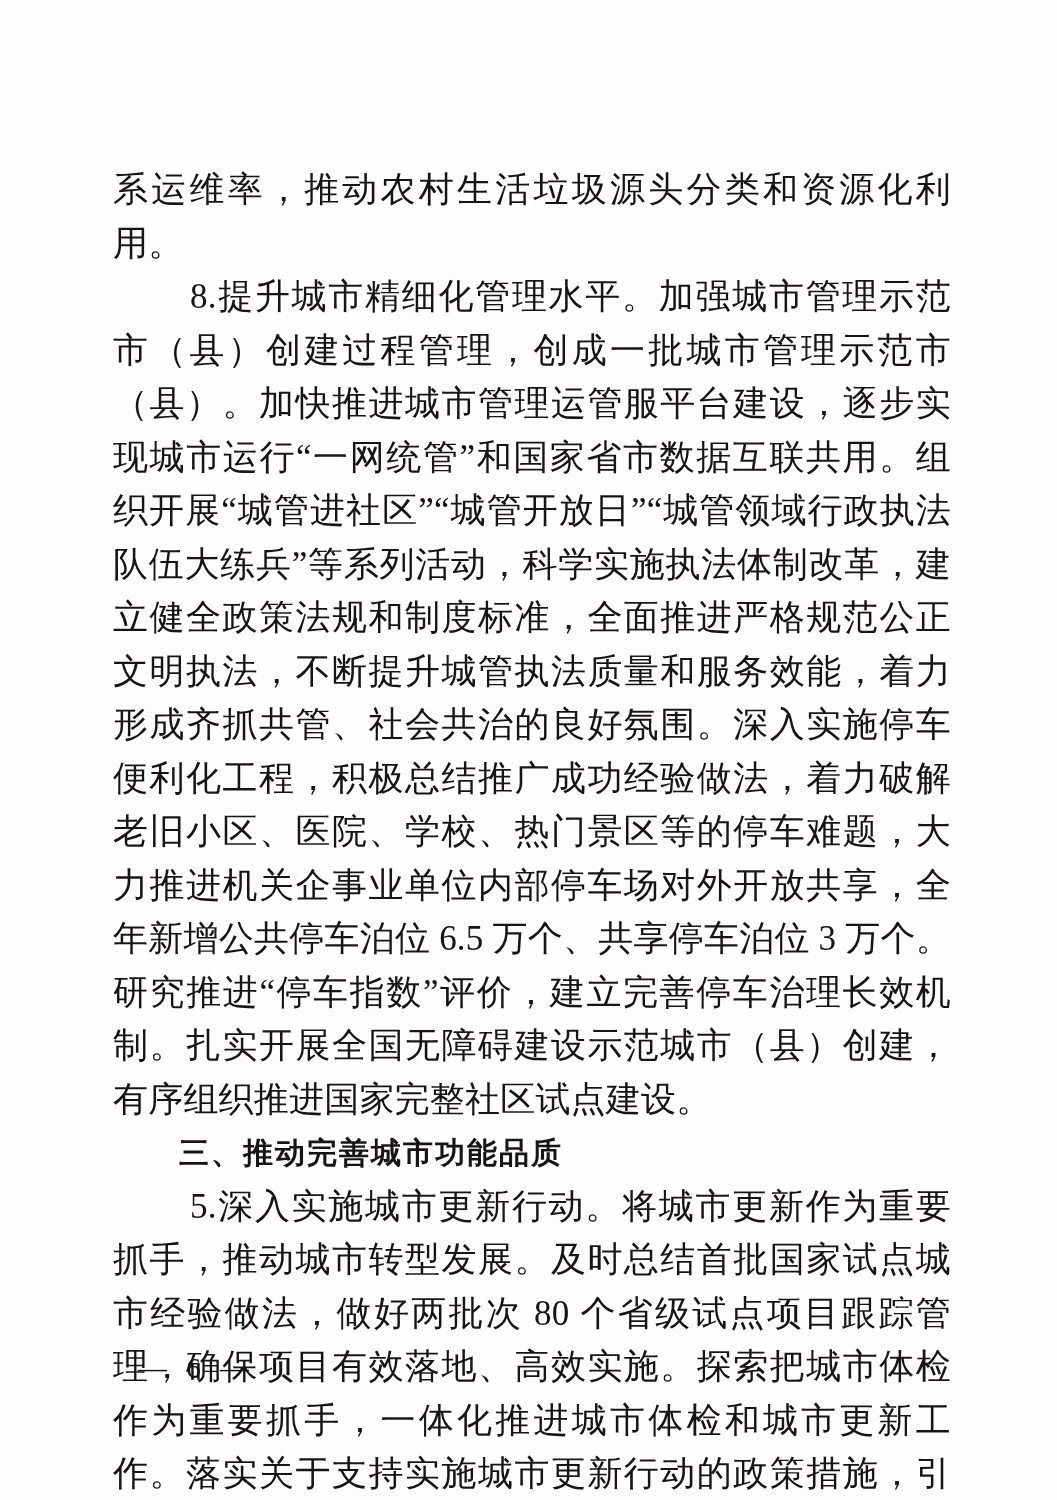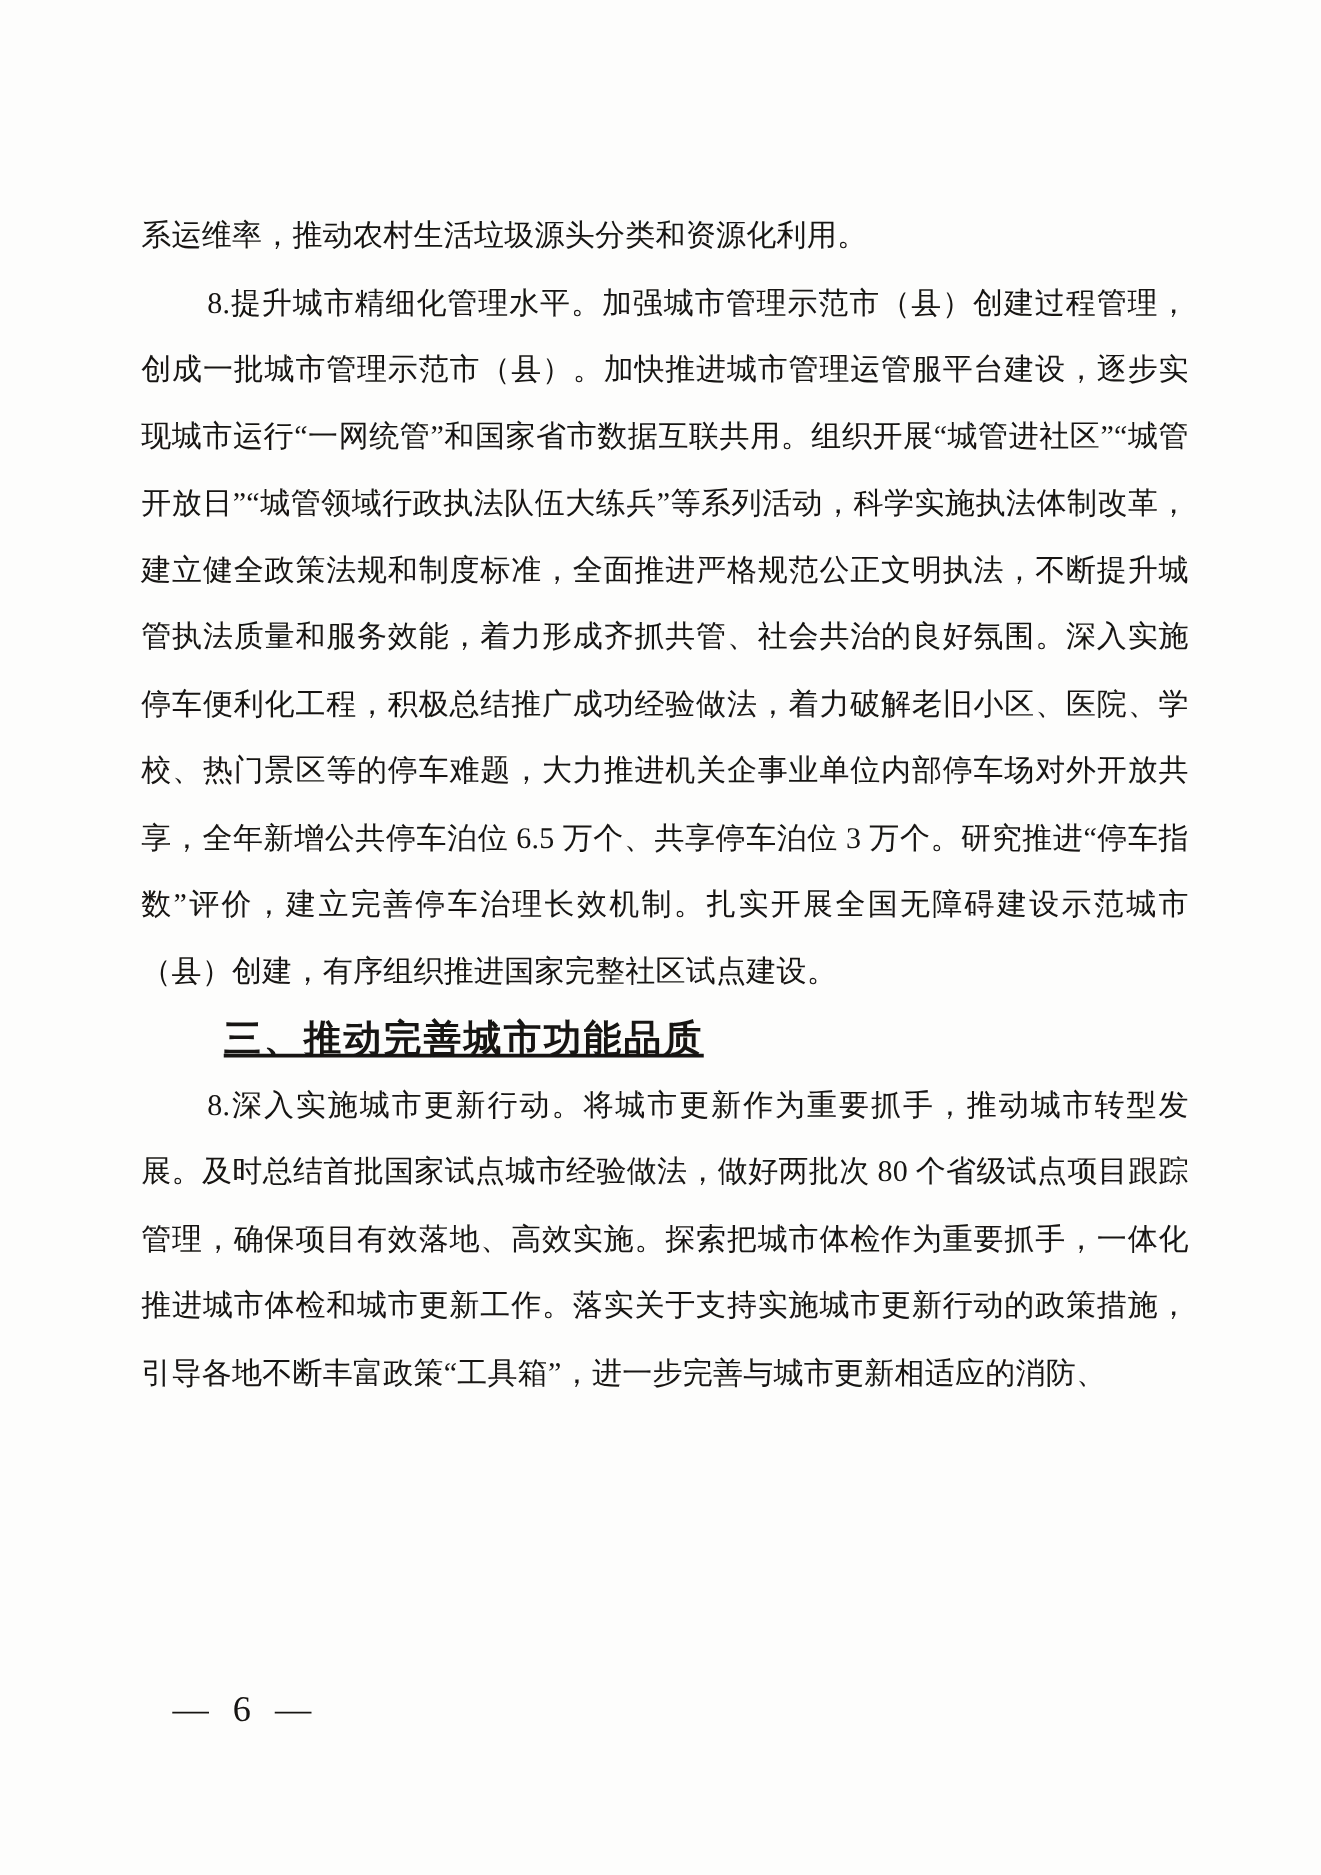--- a/index.html
+++ b/index.html
@@ -19,53 +19,52 @@
   }
   .text-area {
     position: absolute;
     left: 113px;
     top: 163px;
     width: 838px;
   }
   .text-area p {
     margin: 0;
     padding: 0;
-    font-size: 24px;
+    font-size: 35px;
     line-height: 53.5px;
     text-align: justify;
     text-justify: inter-character;
     letter-spacing: 0.2px;
     word-break: break-all;
   }
   .text-area p.indent {
     text-indent: 2.2em;
   }
   .text-area p .lead {
     font-weight: normal;
   }
   .text-area p.heading {
     font-family: "Liberation Sans", "DejaVu Sans", sans-serif;
     font-weight: bold;
     font-size: 30px;
     letter-spacing: 2px;
-    text-decoration: underline;
   }
   .footer {
     position: absolute;
     left: 138px;
     top: 1352px;
     font-size: 29px;
     letter-spacing: 6px;
     color: #171513;
   }
 </style>
 </head>
 <body>
 
 <div class="page">
   <div class="text-area">
       <p class="body">系运维率，推动农村生活垃圾源头分类和资源化利用。</p>
       <p class="body indent"><span class="lead">8.提升城市精细化管理水平。</span>加强城市管理示范市（县）创建过程管理，创成一批城市管理示范市（县）。加快推进城市管理运管服平台建设，逐步实现城市运行“一网统管”和国家省市数据互联共用。组织开展“城管进社区”“城管开放日”“城管领域行政执法队伍大练兵”等系列活动，科学实施执法体制改革，建立健全政策法规和制度标准，全面推进严格规范公正文明执法，不断提升城管执法质量和服务效能，着力形成齐抓共管、社会共治的良好氛围。深入实施停车便利化工程，积极总结推广成功经验做法，着力破解老旧小区、医院、学校、热门景区等的停车难题，大力推进机关企事业单位内部停车场对外开放共享，全年新增公共停车泊位 6.5 万个、共享停车泊位 3 万个。研究推进“停车指数”评价，建立完善停车治理长效机制。扎实开展全国无障碍建设示范城市（县）创建，有序组织推进国家完整社区试点建设。</p>
       <p class="heading indent">三、推动完善城市功能品质</p>
-      <p class="body indent"><span class="lead">8.深入实施城市更新行动。</span>将城市更新作为重要抓手，推动城市转型发展。及时总结首批国家试点城市经验做法，做好两批次 80 个省级试点项目跟踪管理，确保项目有效落地、高效实施。探索把城市体检作为重要抓手，一体化推进城市体检和城市更新工作。落实关于支持实施城市更新行动的政策措施，引导各地不断丰富政策“工具箱”，进一步完善与城市更新相适应的消防、</p>
+      <p class="body indent"><span class="lead">5.深入实施城市更新行动。</span>将城市更新作为重要抓手，推动城市转型发展。及时总结首批国家试点城市经验做法，做好两批次 80 个省级试点项目跟踪管理，确保项目有效落地、高效实施。探索把城市体检作为重要抓手，一体化推进城市体检和城市更新工作。落实关于支持实施城市更新行动的政策措施，引导各地不断丰富政策“工具箱”，进一步完善与城市更新相适应的消防、</p>
     </div>
   <div class="footer">— 6 —</div>
 </div>
 
 </body></html>

